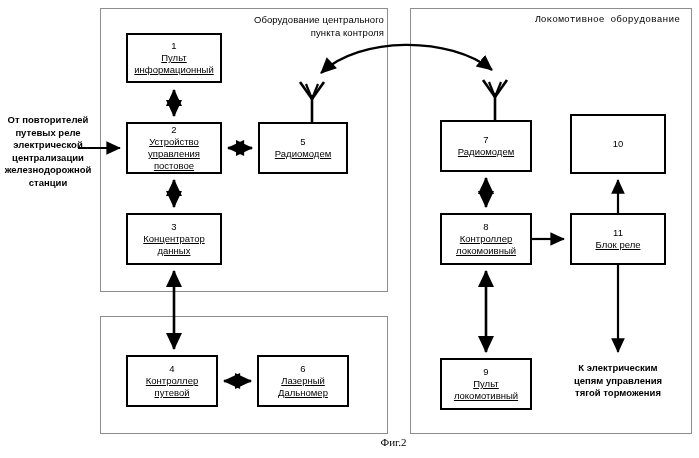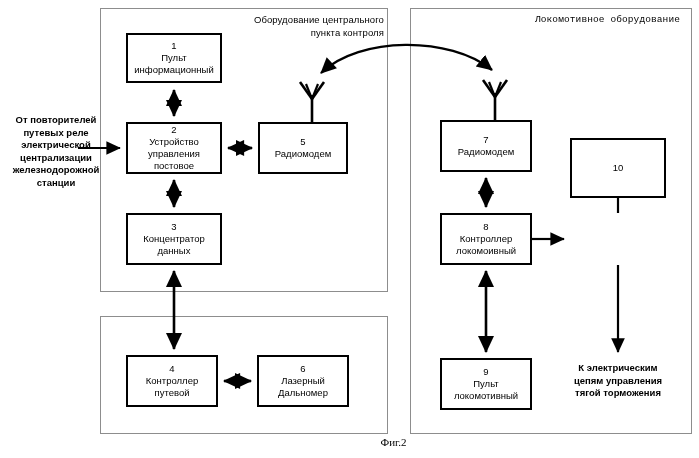--- a/index.html
+++ b/index.html
@@ -57,20 +57,21 @@
   }
   .node .num {
     font-size: 9.5px;
     line-height: 12px;
     margin-bottom: 0px;
   }
   .node .label {
     white-space: pre-line;
     font-size: 9.5px;
     line-height: 12px;
+    text-decoration: underline;
   }
   .free-note {
     position: absolute;
     font-size: 9.5px;
     line-height: 12.5px;
     font-weight: bold;
     text-align: center;
     white-space: pre-line;
   }
   .caption {
@@ -210,38 +211,42 @@
     <div class="num">6</div>
     <div class="label">Лазерный
 Дальномер</div>
   </div>
 
   <div class="node" id="node-6" style="left: 440px; top: 120px; width: 92px; height: 52px;">
     <div class="num">7</div>
     <div class="label">Радиомодем</div>
   </div>
 
-  <div class="node" id="node-7" style="left: 570px; top: 114px; width: 96px; height: 60px; margin-top: 24px;">
+  <div class="node" id="node-7" style="left: 570px; top: 114px; width: 96px; height: 60px;">
     <div class="num">10</div>
   </div>
 
   <div class="node" id="node-8" style="left: 440px; top: 213px; width: 92px; height: 52px;">
     <div class="num">8</div>
     <div class="label">Контроллер
 локомоивный</div>
   </div>
 
+  <div class="node" id="node-9" style="left: 570px; top: 213px; width: 96px; height: 52px;">
+    <div class="num">11</div>
+    <div class="label">Блок реле</div>
+  </div>
 
   <div class="node" id="node-10" style="left: 440px; top: 358px; width: 92px; height: 52px;">
     <div class="num">9</div>
     <div class="label">Пульт
 локомотивный</div>
   </div>
 
-  <div class="free-note" id="note-0" style="left: 8px; top: 114px; width: 96px; text-align: center;">От повторителей
+  <div class="free-note" id="note-0" style="left: 0px; top: 114px; width: 96px; text-align: center;">От повторителей
 путевых реле
 электрической
 централизации
 железнодорожной
 станции</div>
   <div class="free-note" id="note-1" style="left: 558px; top: 362px; width: 120px;">К электрическим
 цепям управления
 тягой торможения</div>
 
   <div class="caption" id="fig-caption" style="left:0; top:436px; width:699px;margin-left:44px;">Фиг.2</div>

